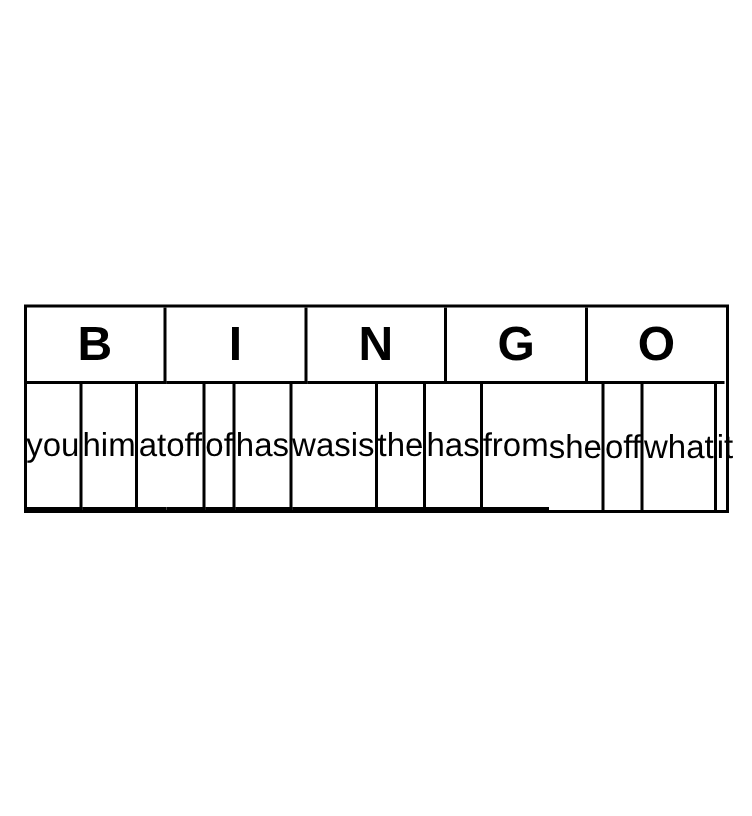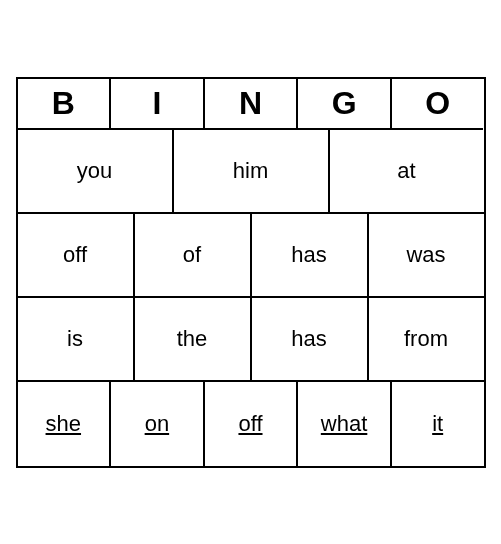--- a/index.html
+++ b/index.html
@@ -29,42 +29,41 @@
       font-weight: bold;
       padding: 6px 0;
       border-right: 2px solid #000;
       border-bottom: 2px solid #000;
     }
     .bingo-header-cell:last-child {
       border-right: none;
     }
     .bingo-grid {
       display: flex;
-      flex-direction: column;
+      flex-direction: row;
       width: 100%;
     }
     .bingo-row {
       display: flex;
       width: 100%;
     }
     .bingo-cell {
       flex: 1;
       height: 84px;
       display: flex;
       align-items: center;
       justify-content: center;
       border-right: 2px solid #000;
       border-bottom: 2px solid #000;
       font-size: 22px;
       font-family: Arial, sans-serif;
       text-align: center;
     }
     .bingo-row:last-child .bingo-cell {
       border-bottom: none;
-      text-decoration: underline;
     }
     .bingo-cell:last-child {
       border-right: none;
     }
     .free-space {
       font-size: 36px;
       line-height: 1;
     }
   </style>
 </head>
@@ -91,19 +90,18 @@
         <div class="bingo-cell">was</div>
       </div>
       <div class="bingo-row">
         <div class="bingo-cell">is</div>
         <div class="bingo-cell">the</div>
         <div class="bingo-cell">has</div>
         <div class="bingo-cell">from</div>
       </div>
       <div class="bingo-row">
         <div class="bingo-cell">she</div>
-        <div class="bingo-cell">on</div>
         <div class="bingo-cell">off</div>
         <div class="bingo-cell">what</div>
         <div class="bingo-cell">it</div>
       </div>
     </div>
 </div>
 
 </body></html>

